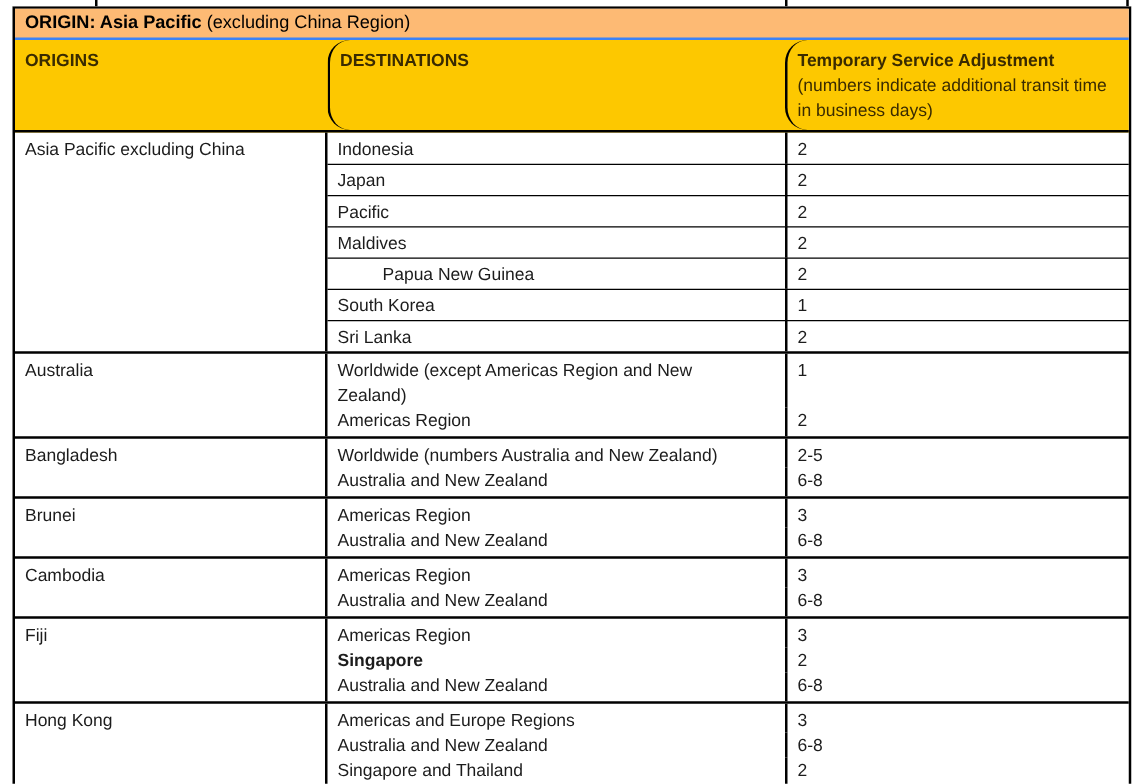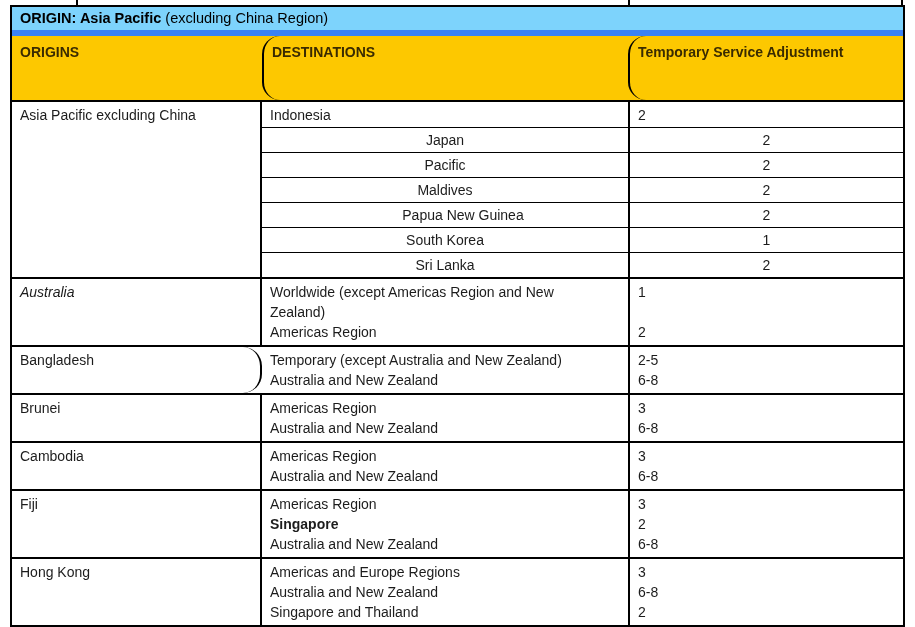--- a/index.html
+++ b/index.html
@@ -15,21 +15,21 @@
   .tick-a{left:66px;}
   .tick-b{left:618px;}
   .tick-c{left:891px;}
 
   .tbl{
     margin:0 10px;width:895px;box-sizing:border-box;
     border:2px solid #000;background:#fff;
   }
 
   .origin-band{
-    background:#7dd3fc;border-bottom:6px solid #3b82f6;
+    background:#fdba74;border-bottom:2px solid #3b82f6;
     padding:3px 8px;font-size:14.5px;line-height:17px;color:#000;
   }
   .bold{font-weight:bold;}
 
   .header-row{
     display:grid;grid-template-columns:250px 366px 275px;
     background:#fdc800;border-bottom:2px solid #000;
     color:#3a2b00;font-weight:bold;min-height:64px;
   }
   .hcell{padding:6px 8px;font-size:14px;line-height:20px;box-sizing:border-box;border-radius:18px;}
@@ -53,21 +53,21 @@
   
   .section:not(.ruled) .row-first{padding-top:3px;}
   .section:not(.ruled) .row-last{padding-bottom:3px;}
   .section:not(.ruled) .origin-cell{padding-top:3px;}
 
   
   .ruled .dest-cell,.ruled .val-cell{
     min-height:25px;display:flex;align-items:center;
     padding-top:2px;padding-bottom:2px;
   }
-  .ruled .rn{border-top:1px solid #000;justify-content:center;}
+  .ruled .rn{border-top:1px solid #000;}
 </style>
 </head>
 <body>
 
 <div class="page">
 
   <div class="top-strip">
     <div class="tick tick-a"></div>
     <div class="tick tick-b"></div>
     <div class="tick tick-c"></div>
@@ -75,20 +75,21 @@
 
   <div class="tbl">
 
     <div class="origin-band"><span class="bold">ORIGIN: Asia Pacific</span><span> (excluding China Region)</span></div>
 
     <div class="header-row">
       <div class="hcell c1">ORIGINS</div>
       <div class="hcell c2">DESTINATIONS</div>
       <div class="hcell c3">
         <div>Temporary Service Adjustment</div>
+        <div class="sub">(numbers indicate additional transit time in business days)</div>
       </div>
     </div>
 
     <div id="sections">
         <div class="section ruled">
           <div class="cell origin-cell" style="grid-row: 1 / span 7;">Asia Pacific excluding China</div>
           <div class="cell dest-cell row-first" style="grid-row: 1; text-align: center;">
             <span class="dest-text">Indonesia</span>
           </div>
           <div class="cell val-cell row-first" style="grid-row: 1;">2</div>
@@ -111,34 +112,34 @@
           <div class="cell dest-cell rn" style="grid-row: 6;">
             <span class="dest-text">South Korea</span>
           </div>
           <div class="cell val-cell rn" style="grid-row: 6;">1</div>
           <div class="cell dest-cell rn row-last" style="grid-row: 7;">
             <span class="dest-text">Sri Lanka</span>
           </div>
           <div class="cell val-cell rn row-last" style="grid-row: 7;">2</div>
         </div>
         <div class="section">
-          <div class="cell origin-cell" style="grid-row: 1 / span 2; font-style: italic;">Australia</div>
+          <div class="cell origin-cell" style="grid-row: 1 / span 2;">Australia</div>
           <div class="cell dest-cell row-first" style="grid-row: 1;">
             <span class="dest-text">Worldwide (except Americas Region and New Zealand)</span>
           </div>
           <div class="cell val-cell row-first" style="grid-row: 1;">1</div>
           <div class="cell dest-cell rn row-last" style="grid-row: 2;">
             <span class="dest-text">Americas Region</span>
           </div>
           <div class="cell val-cell rn row-last" style="grid-row: 2;">2</div>
         </div>
         <div class="section">
-          <div class="cell origin-cell" style="grid-row: 1 / span 2; border-radius: 19px;">Bangladesh</div>
+          <div class="cell origin-cell" style="grid-row: 1 / span 2;">Bangladesh</div>
           <div class="cell dest-cell row-first" style="grid-row: 1;">
-            <span class="dest-text">Temporary (except Australia and New Zealand)</span>
+            <span class="dest-text">Worldwide (numbers Australia and New Zealand)</span>
           </div>
           <div class="cell val-cell row-first" style="grid-row: 1;">2-5</div>
           <div class="cell dest-cell rn row-last" style="grid-row: 2;">
             <span class="dest-text">Australia and New Zealand</span>
           </div>
           <div class="cell val-cell rn row-last" style="grid-row: 2;">6-8</div>
         </div>
         <div class="section">
           <div class="cell origin-cell" style="grid-row: 1 / span 2;">Brunei</div>
           <div class="cell dest-cell row-first" style="grid-row: 1;">

